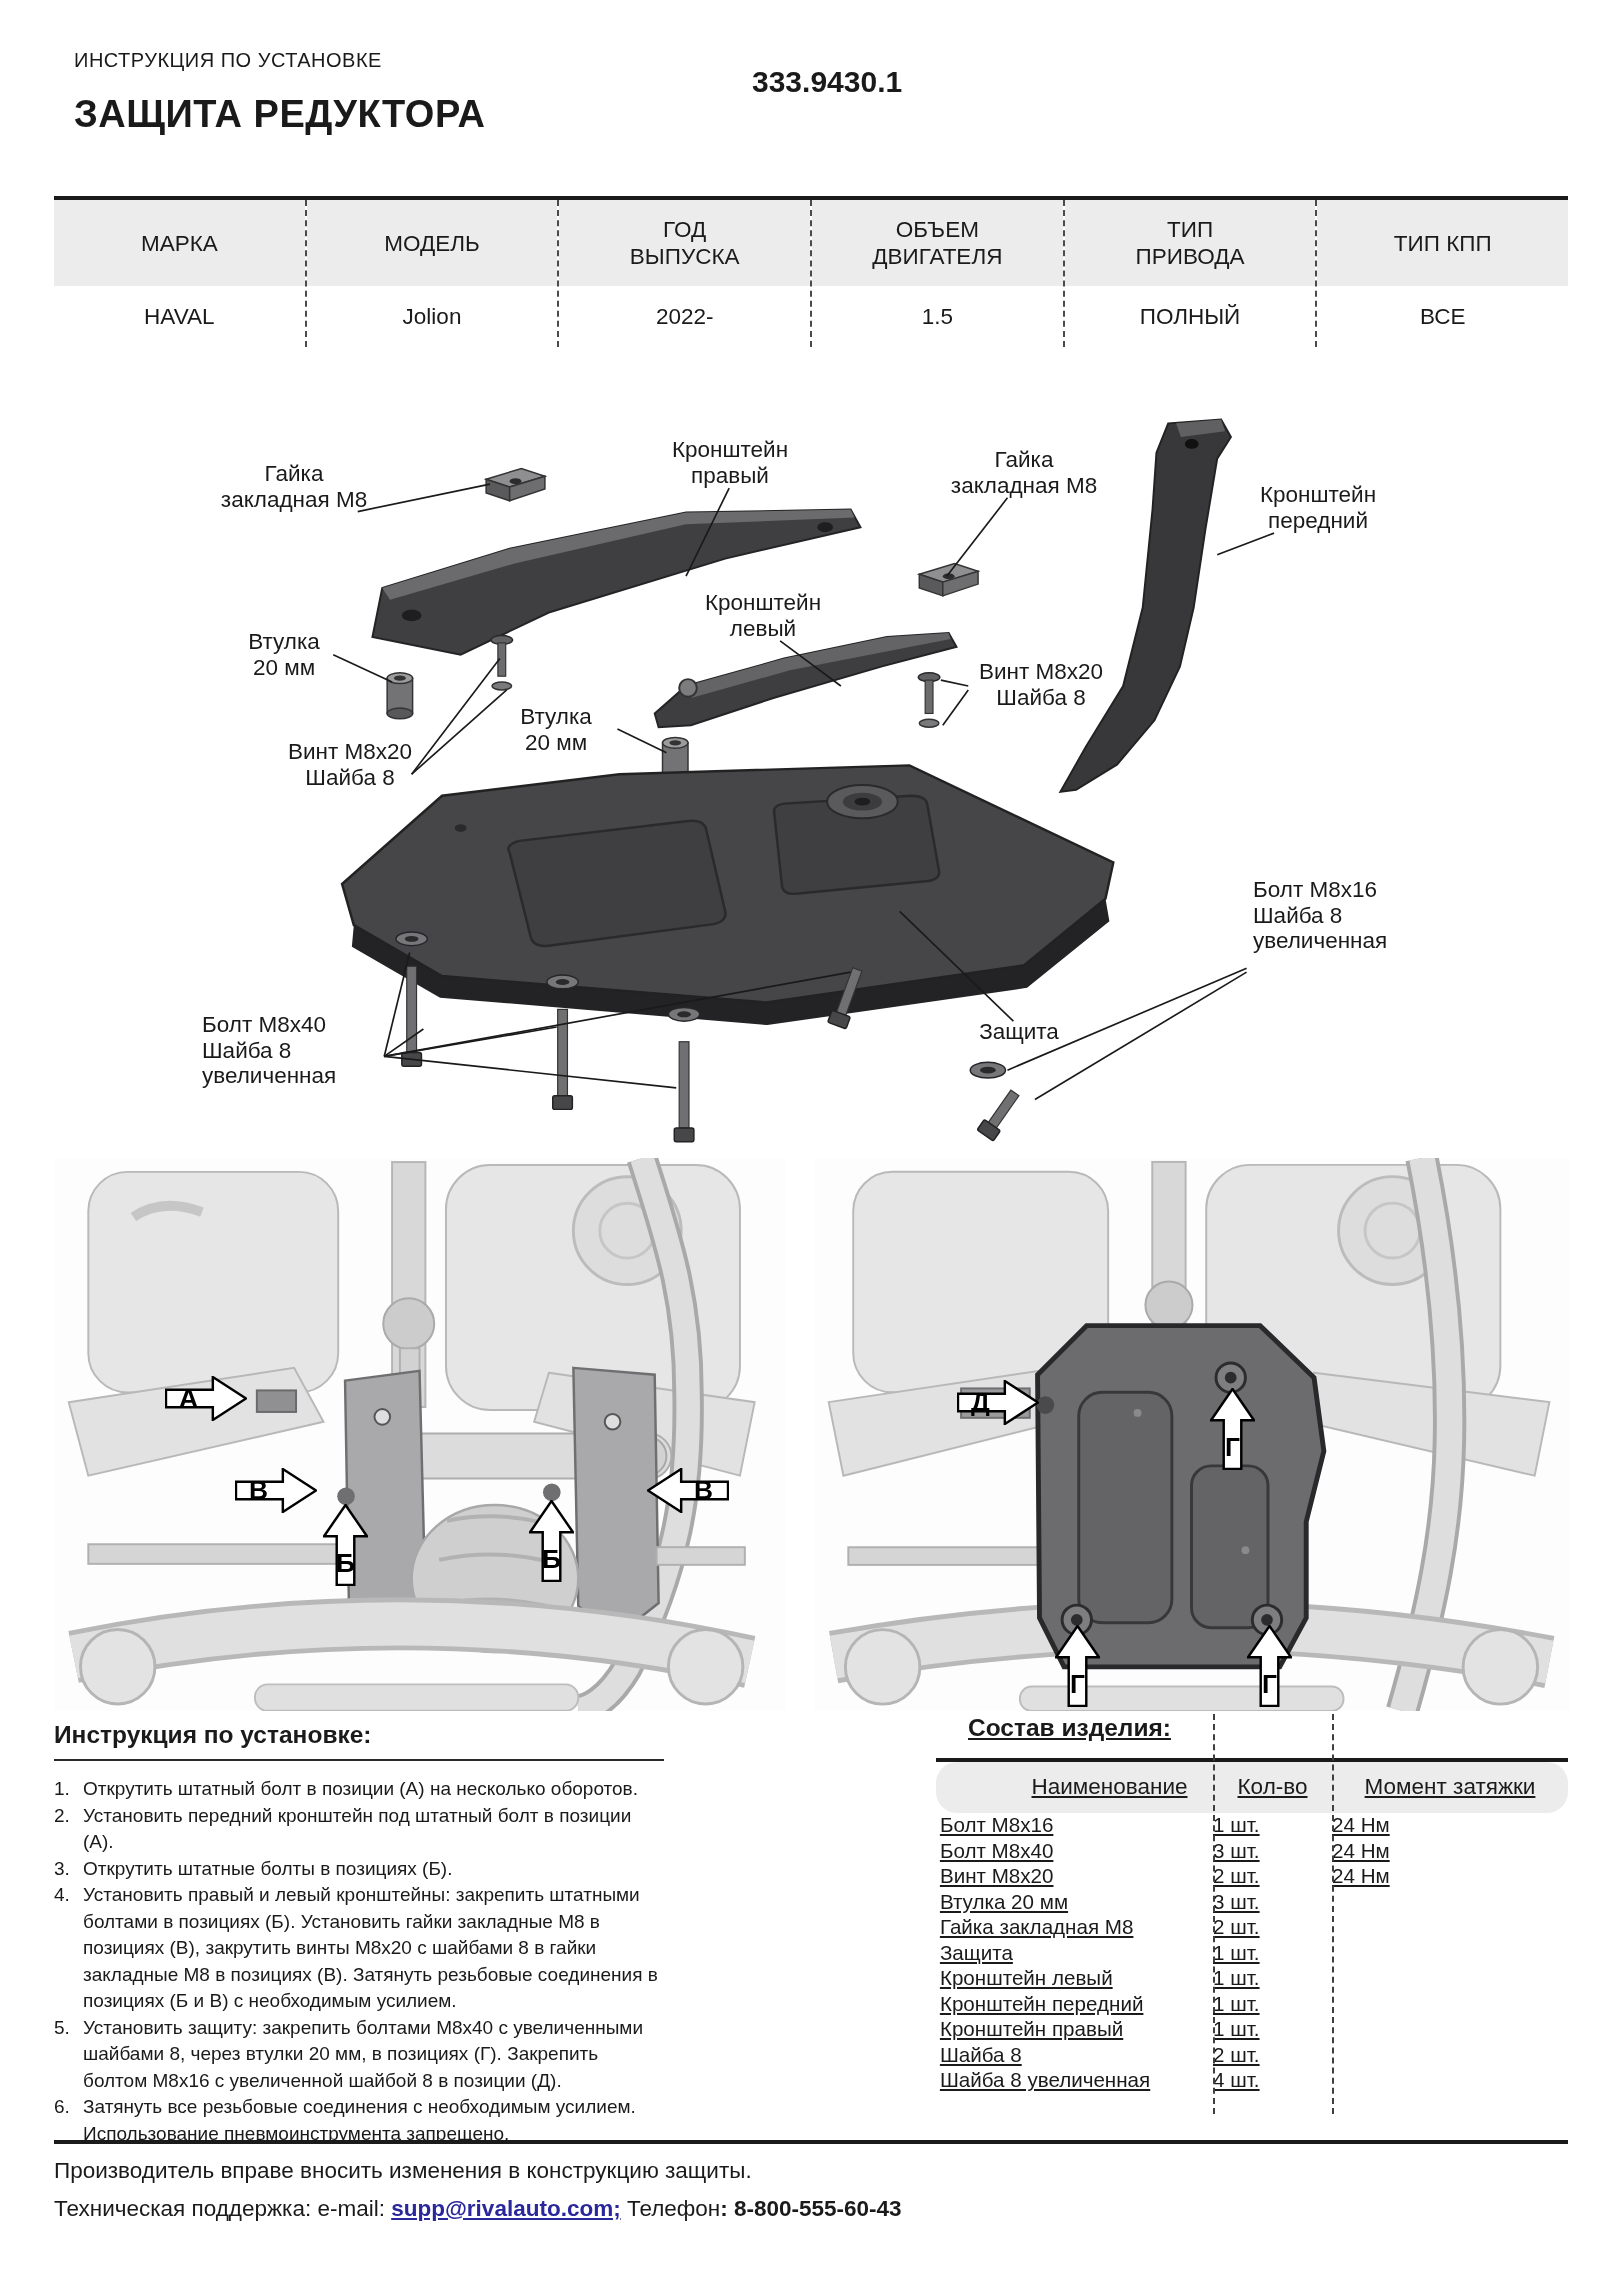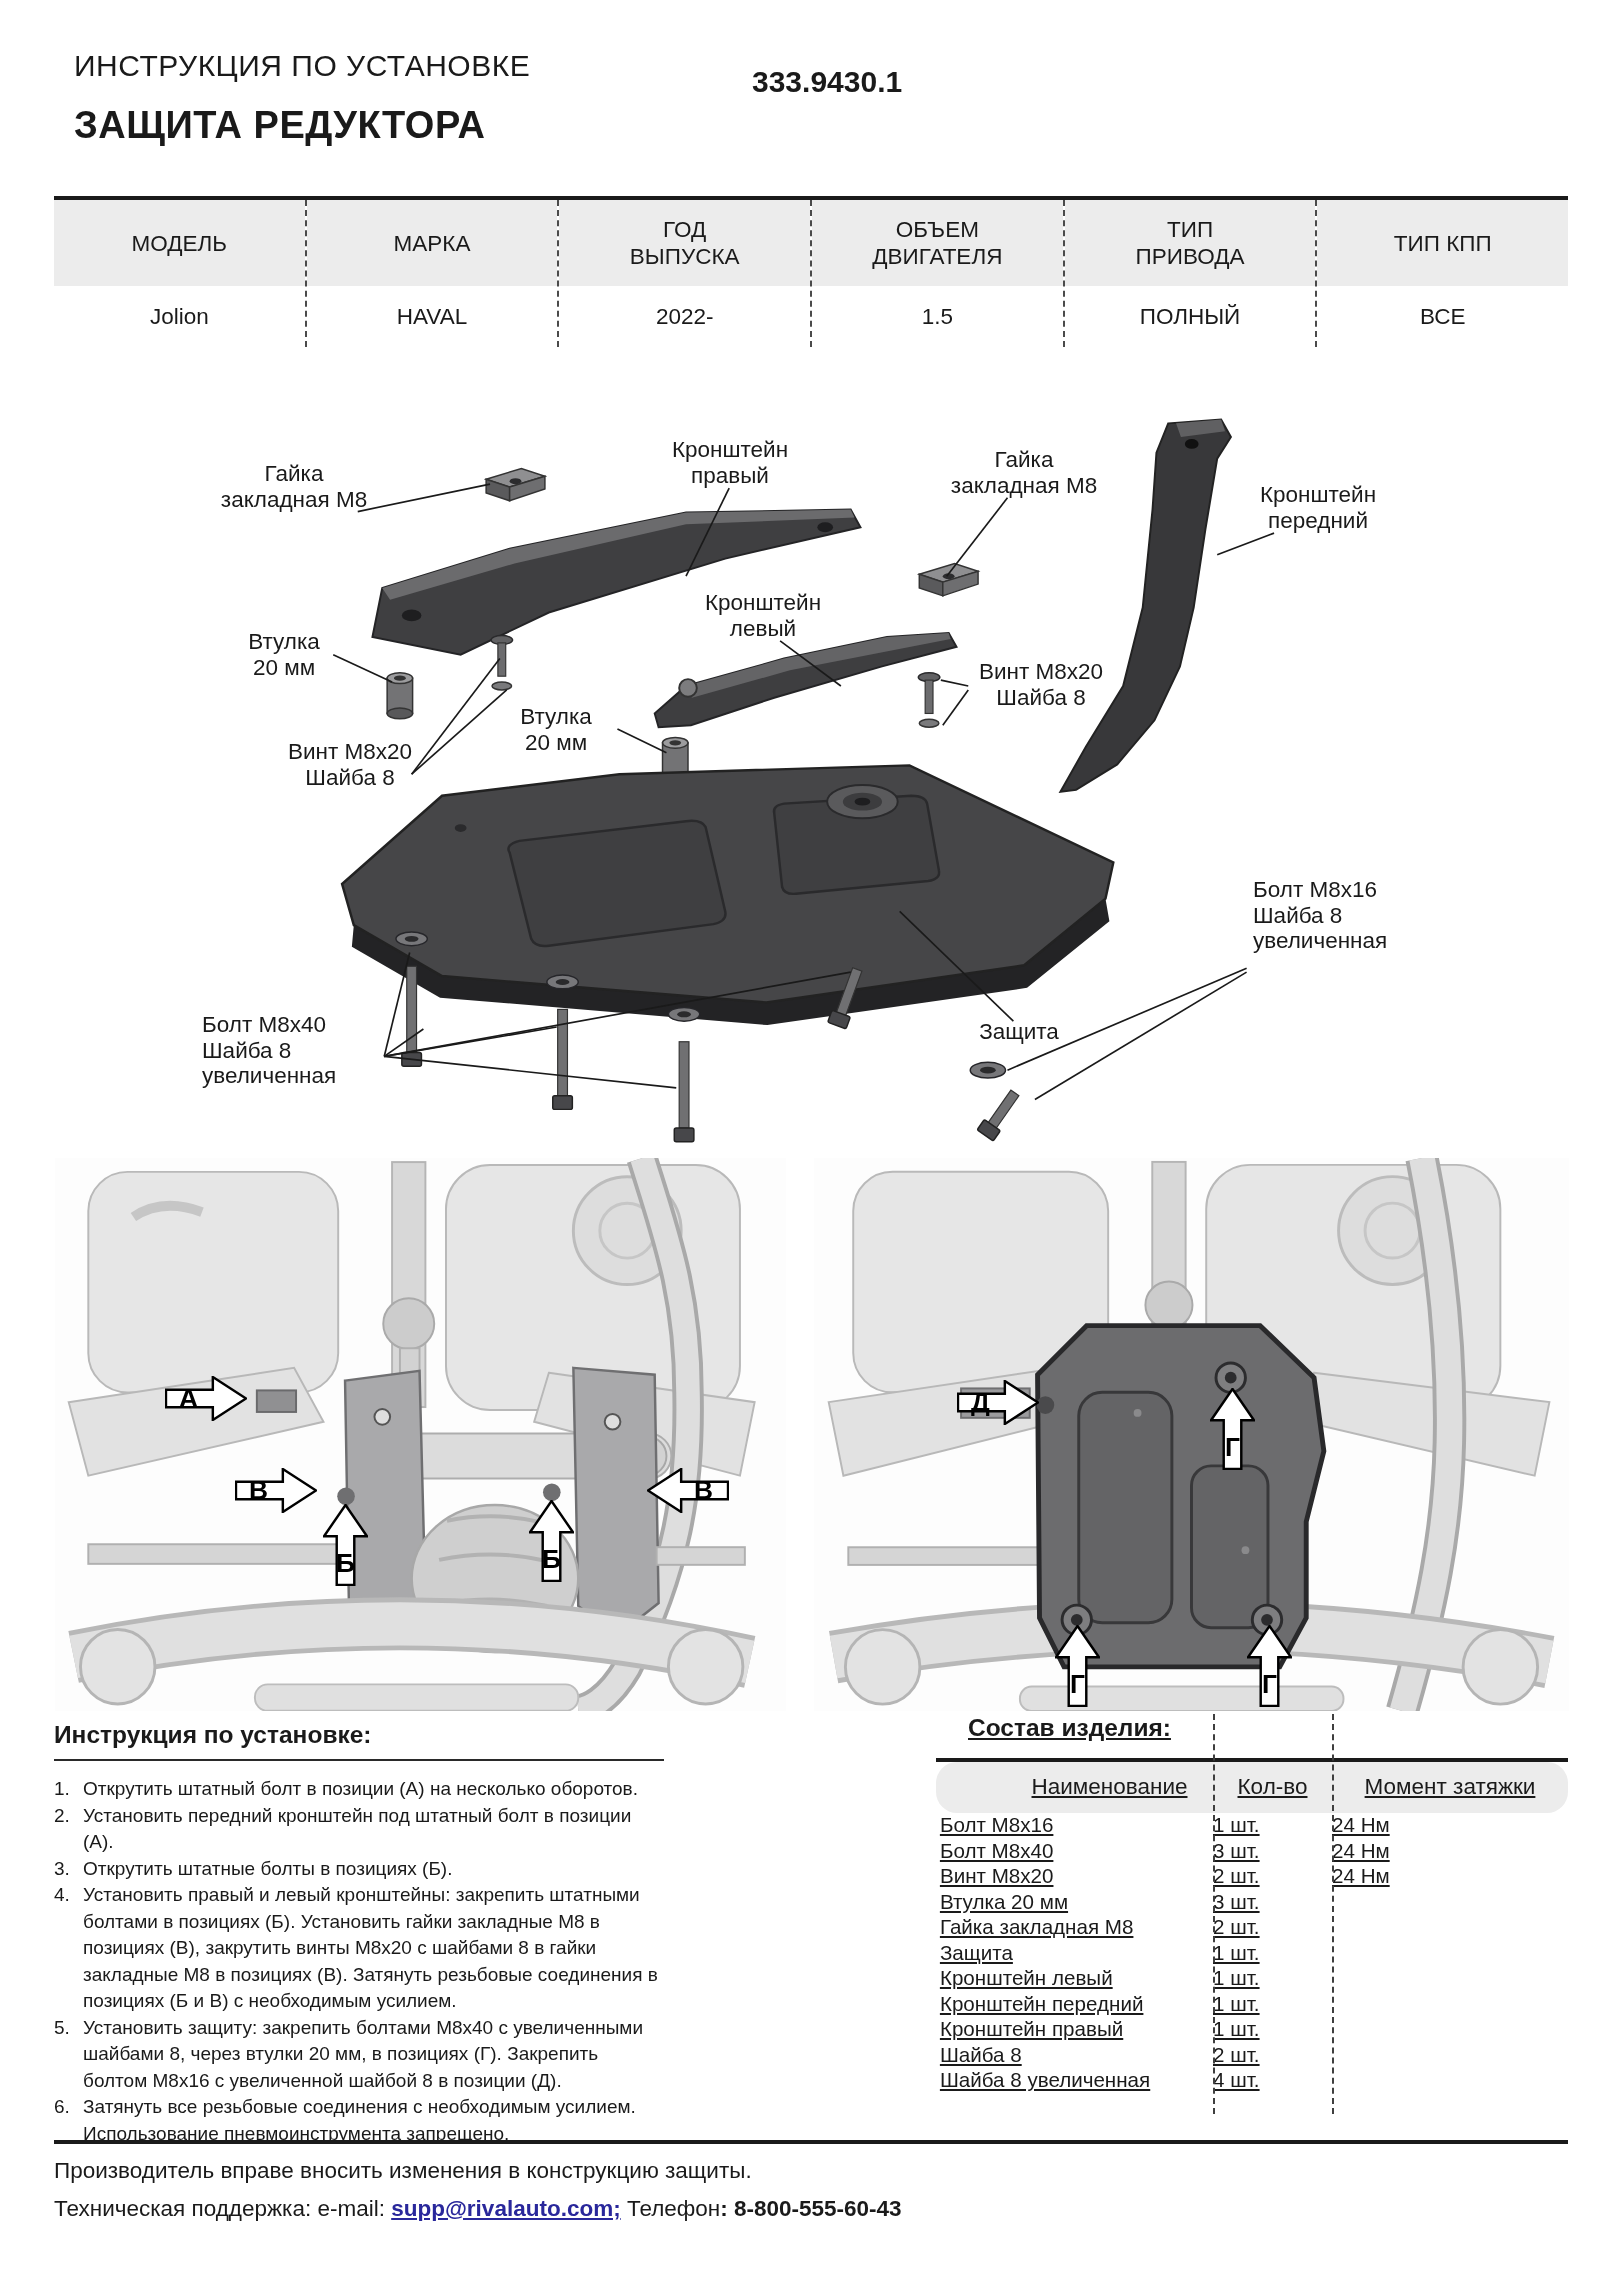--- a/index.html
+++ b/index.html
@@ -1,21 +1,21 @@
 <!DOCTYPE html>
 <html><head>
 <meta charset="utf-8">
 <style>
   html,body{margin:0;padding:0;background:#888;}
   #page{position:relative;width:1621px;height:2293px;background:#fff;overflow:hidden;
         font-family:"Liberation Sans","DejaVu Sans",sans-serif;color:#1a1a1a;}
   .abs{position:absolute;}
   
   #title{left:74px;top:49px;}
-  #title .t1{font-size:30px;letter-spacing:0.5px;}
+  #title .t1{font-size:20px;letter-spacing:0.5px;}
   #title .t2{font-size:38px;font-weight:700;margin-top:21px;letter-spacing:0.5px;}
   #partnum{left:752px;top:65px;font-size:30px;font-weight:700;}
   
   #spec{left:54px;top:196px;width:1514px;border-top:4.9px solid #1a1a1a;display:flex;}
   .spec-col{flex:1;}
   .spec-col:not(:last-child){border-right:2px dashed #4a4a4a;}
   .spec-head{height:86px;background:#ececec;display:flex;align-items:center;justify-content:center;
              font-size:22.5px;text-align:center;white-space:pre-line;line-height:1.2;}
   .spec-val{height:61px;display:flex;align-items:center;justify-content:center;font-size:22.5px;}
   
@@ -64,26 +64,26 @@
 <div id="page">
 
   <div class="abs" id="title">
     <div class="t1">ИНСТРУКЦИЯ ПО УСТАНОВКЕ</div>
     <div class="t2">ЗАЩИТА РЕДУКТОРА</div>
   </div>
   <div class="abs" id="partnum">333.9430.1</div>
 
   <div class="abs" id="spec">
     <div class="spec-col">
+      <div class="spec-head">МАРКА</div>
+      <div class="spec-val">HAVAL</div>
+    </div>
+    <div class="spec-col">
       <div class="spec-head">МОДЕЛЬ</div>
       <div class="spec-val">Jolion</div>
-    </div>
-    <div class="spec-col">
-      <div class="spec-head">МАРКА</div>
-      <div class="spec-val">HAVAL</div>
     </div>
     <div class="spec-col">
       <div class="spec-head">ГОД
 ВЫПУСКА</div>
       <div class="spec-val">2022-</div>
     </div>
     <div class="spec-col">
       <div class="spec-head">ОБЪЕМ
 ДВИГАТЕЛЯ</div>
       <div class="spec-val">1.5</div>

